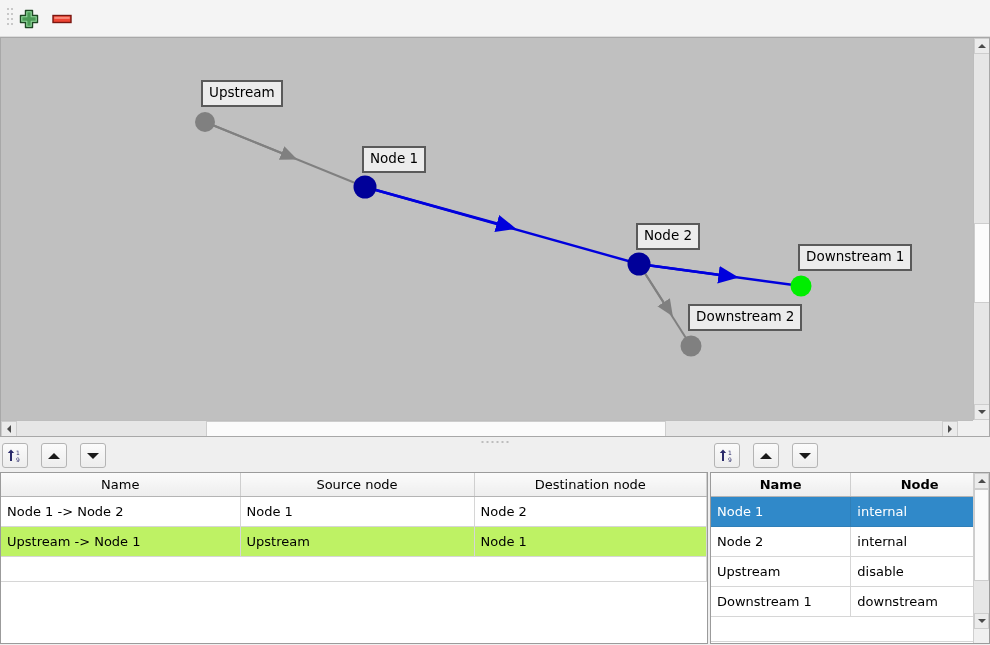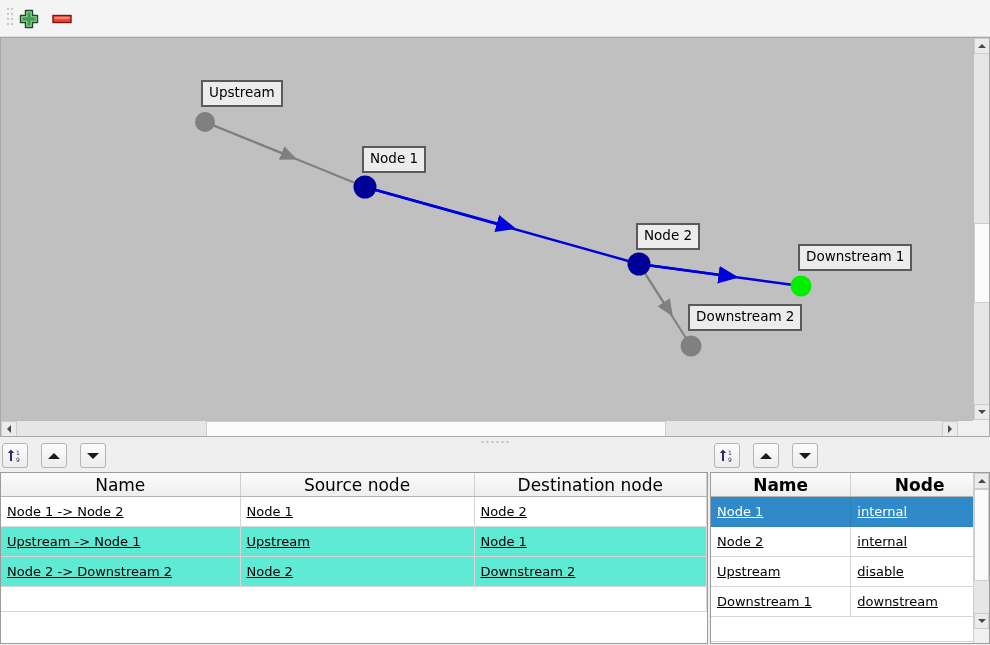--- a/index.html
+++ b/index.html
@@ -212,36 +212,35 @@
     width: 100%;
     font-size: 13px;
     color: #000;
   }
   table.grid th {
     background: linear-gradient(#fbfbfb, #eeeeee);
     border-right: 1px solid #cfcfcf;
     border-bottom: 1px solid #b4b4b4;
     height: 23px;
     font-weight: normal;
-    font-size: 17px;
+    font-size: 13px;
     text-align: center;
     padding: 0;
   }
   table.grid.bold-head th { font-weight: bold; }
   table.grid td {
     height: 29px;
     padding: 0 0 0 6px;
     border-right: 1px solid #d6d6d6;
     border-bottom: 1px solid #d6d6d6;
     white-space: nowrap;
     overflow: hidden;
     text-overflow: ellipsis;
-    text-decoration: underline;
-  }
-  table.grid tr.alt td { background: #5eead4; }
+  }
+  table.grid tr.alt td { background: #bef264; }
   table.grid tr.sel td { background: #3089c9; color: #fff; border-right-color: #2f7fb8; border-bottom-color: #2f7fb8; }
   table.grid tr.filler td { height: 24px; background: #fff; border-right: 1px solid #d6d6d6; }
 
   .right-vscroll {
     position: absolute;
     right: 0; top: 0;
     width: 16px; height: 170px;
     background: #f0f0f0;
     border-left: 1px solid #cfcfcf;
     box-sizing: border-box;
@@ -382,25 +381,20 @@
             <tr>
               <td>Node 1 -&gt; Node 2</td>
               <td>Node 1</td>
               <td>Node 2</td>
             </tr>
             <tr class="alt">
               <td>Upstream -&gt; Node 1</td>
               <td>Upstream</td>
               <td>Node 1</td>
             </tr>
-            <tr class="alt">
-              <td>Node 2 -&gt; Downstream 2</td>
-              <td>Node 2</td>
-              <td>Downstream 2</td>
-            </tr>
             <tr class="filler">
               <td colspan="3"></td>
             </tr>
           </tbody>
         </table>
       </div>
     </div>
 
     <div class="pane pane-right">
       <div class="btnbar">

